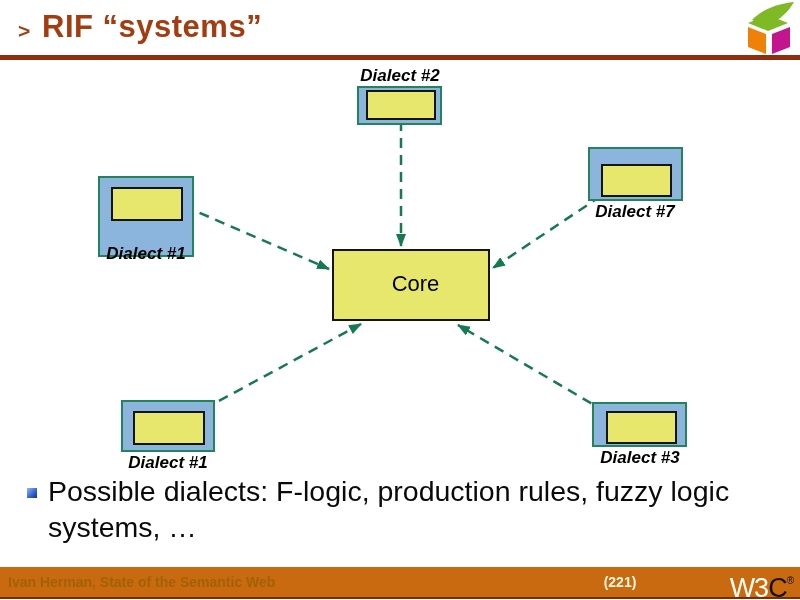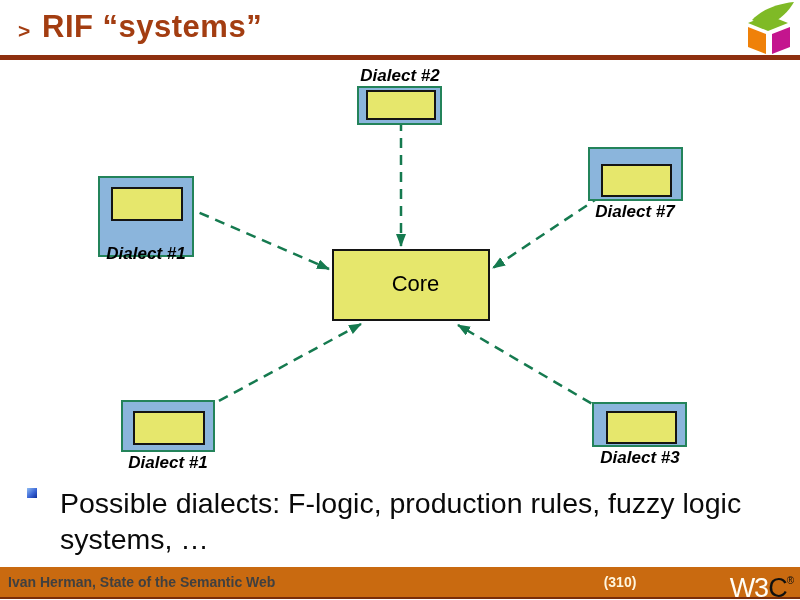--- a/index.html
+++ b/index.html
@@ -75,36 +75,36 @@
   .d5 { left: 121px; top: 400px; width: 94px; height: 52px; }
   .d5 .inner-box { left: 10px; top: 9px;  width: 72px; height: 34px; }
   .d5-label { left: 113px; top: 453px; width: 110px; }
 
   
   .bullet-square {
     left: 27px; top: 488px; width: 10px; height: 10px;
     background: linear-gradient(135deg, #8FBCF2 0%, #3B66D6 55%, #0C2E9B 100%);
   }
   .bullet-text {
-    left: 48px; top: 474px; width: 718px; margin: 12px;
+    left: 48px; top: 474px; width: 718px; margin: 0;
     font-size: 28.5px; line-height: 1.26; color: #0A0A0A;
   }
 
   
   .footer-bar {
     left: 0; top: 567px; width: 800px; height: 30px;
     background: #C96A10;
   }
   .footer-darkline {
     left: 0; top: 597px; width: 800px; height: 2px;
     background: #7A2D08;
   }
   .footer-credit {
     left: 8px; top: 567px; height: 30px; line-height: 30px;
-    font-size: 14px; font-weight: bold; color: #404040;
+    font-size: 14px; font-weight: bold; color: #a16207;
   }
   .footer-page {
     left: 560px; top: 567px; width: 120px; height: 30px; line-height: 30px;
     text-align: center;
     font-size: 14px; font-weight: bold; color: #FFF6DE;
   }
   .w3c-logo {
     right: 6px; top: 568px; height: 40px; line-height: 26px;
     font-size: 27px; font-weight: normal; letter-spacing: -1px;
     white-space: nowrap;
@@ -171,16 +171,16 @@
   <div class="abs dialect-label d5-label">Dialect #1</div>
 
   <div class="abs core-box">Core</div>
 
   <span class="abs bullet-square"></span>
   <p class="abs bullet-text">Possible dialects: F-logic, production rules, fuzzy logic systems, …</p>
 
   <div class="abs footer-bar"></div>
   <div class="abs footer-darkline"></div>
   <div class="abs footer-credit">Ivan Herman, State of the Semantic Web</div>
-  <div class="abs footer-page">(310)</div>
+  <div class="abs footer-page">(221)</div>
   <div class="abs w3c-logo"><span class="w3c-w3">W3</span><span class="w3c-c">C</span><span class="w3c-reg">®</span></div>
 
 </div>
 
 </body></html>

